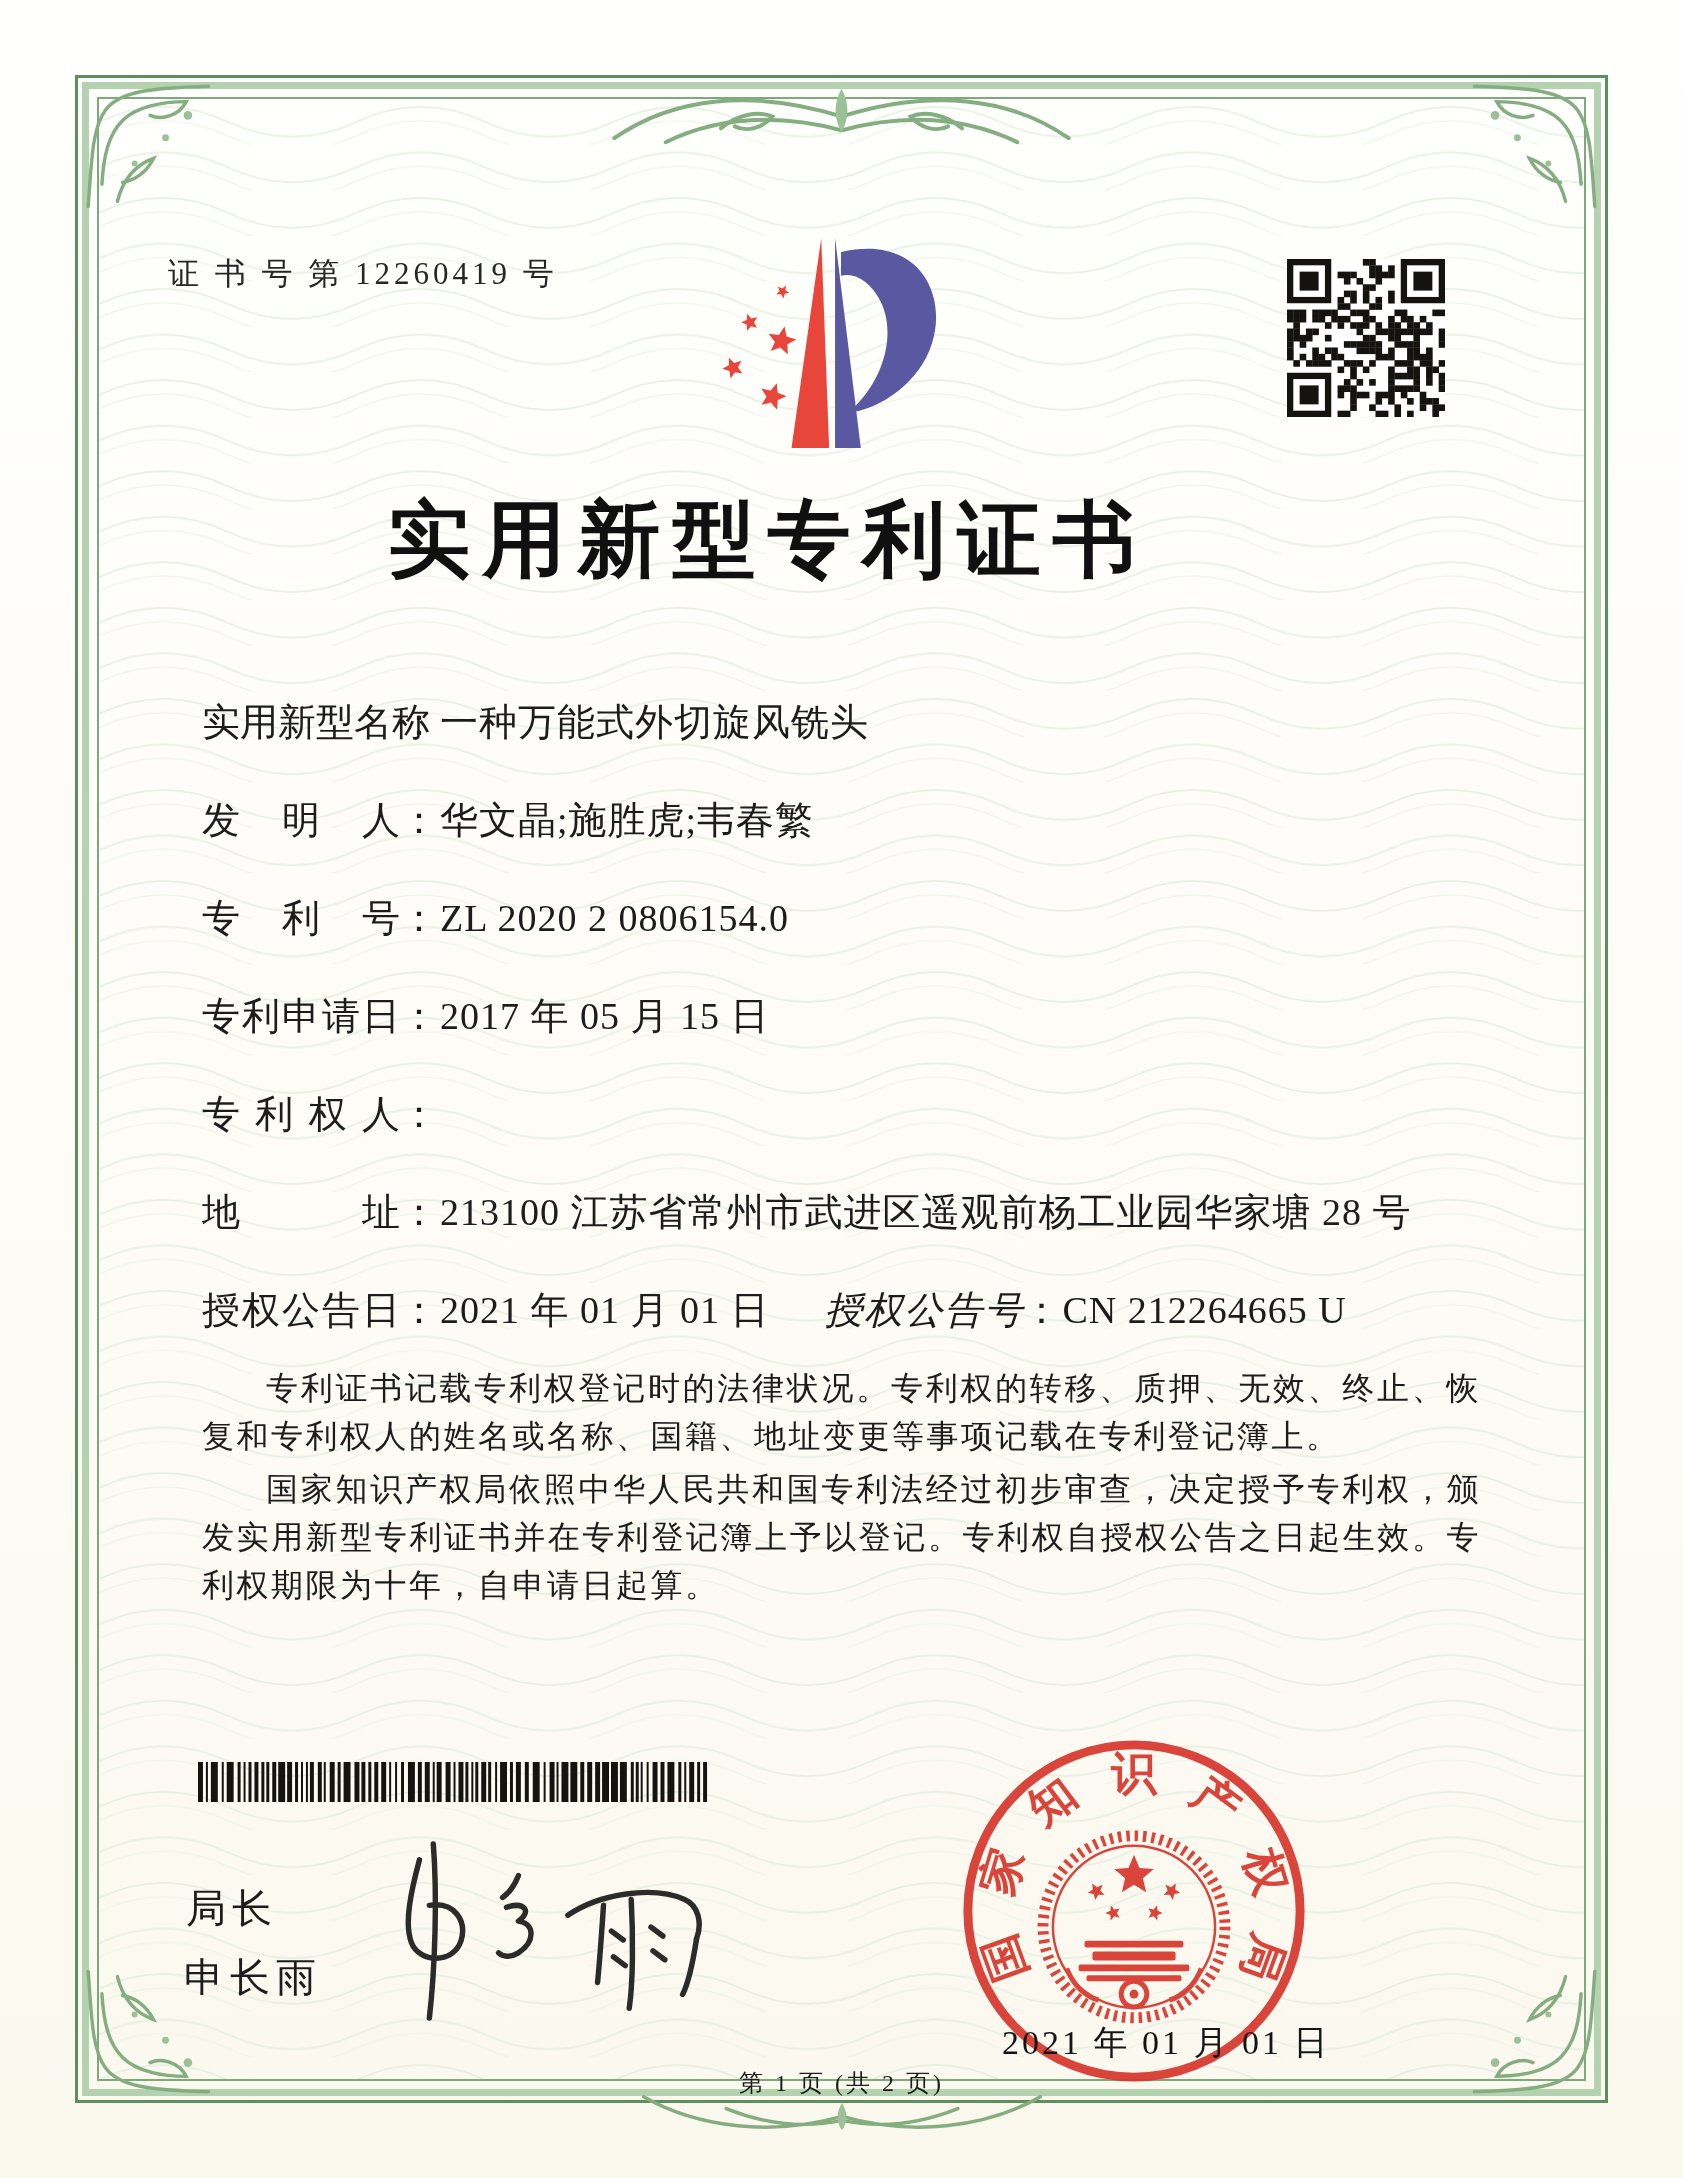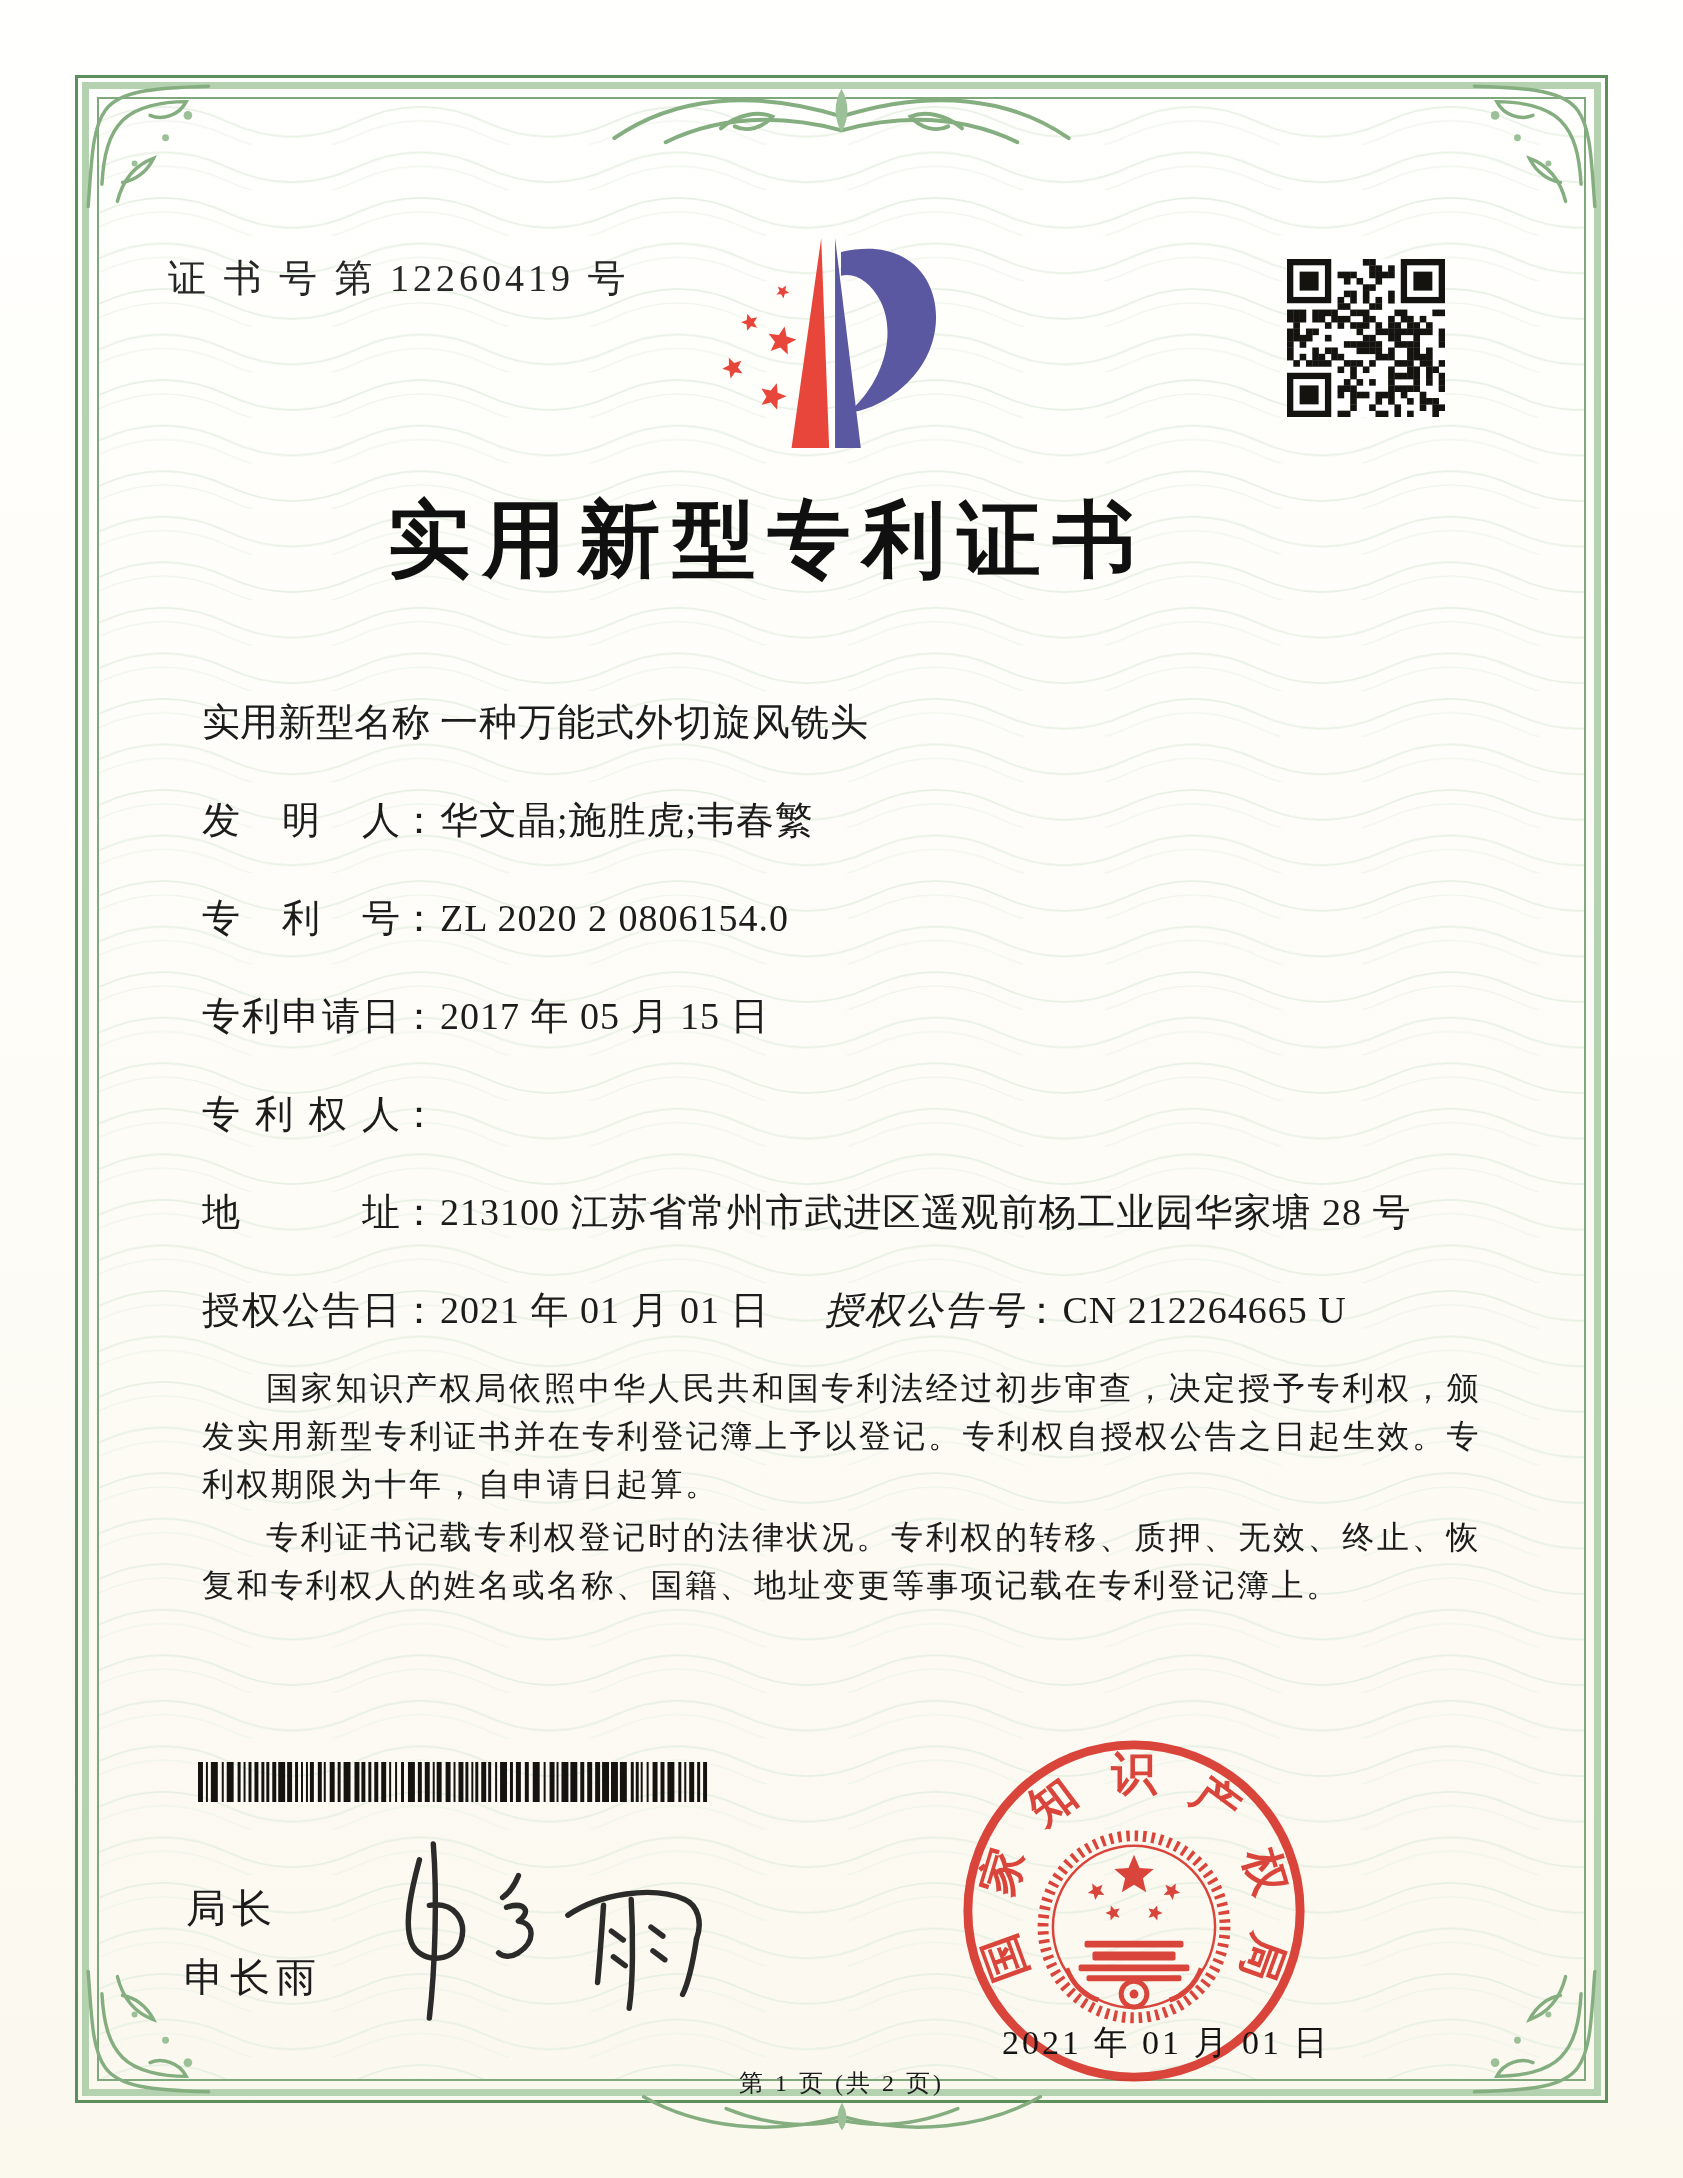--- a/index.html
+++ b/index.html
@@ -8,21 +8,21 @@
     background:linear-gradient(180deg,#fffffd 0%,#fdfcf7 50%,#fbf8ee 100%);
     font-family:"Liberation Serif","DejaVu Serif",serif;color:#1c1c1c;
   }
   
   .frame-outer{position:absolute;inset:75px;border:3px solid #5d8f5c;z-index:1;pointer-events:none;}
   .frame-band{position:absolute;inset:82px;border:7px solid #b5d2b0;z-index:1;pointer-events:none;}
   .frame-inner{position:absolute;inset:97px;border:2px solid #7fa87d;z-index:1;pointer-events:none;}
   .guilloche{position:absolute;left:99px;top:99px;width:1485px;height:1980px;z-index:0;pointer-events:none;}
   .ornament{position:absolute;z-index:2;pointer-events:none;}
   
-  .cert-no{position:absolute;left:168px;top:253px;font-size:38px;letter-spacing:4px;color:#262626;z-index:3;}
+  .cert-no{position:absolute;left:168px;top:253px;font-size:31px;letter-spacing:4px;color:#262626;z-index:3;}
   .logo{position:absolute;left:645px;top:226px;width:297px;height:248px;z-index:3;}
   .qr{position:absolute;left:1287px;top:259px;width:158px;height:158px;z-index:3;}
   .title{position:absolute;left:129px;top:485px;width:1277px;text-align:center;
          font-size:83px;font-weight:700;letter-spacing:12px;color:#101010;z-index:3;}
   
   .rows{position:absolute;left:202px;top:701px;width:1287px;z-index:3;}
   .row{display:flex;align-items:baseline;font-size:38px;line-height:42px;margin-bottom:56px;white-space:nowrap;}
   .row .lbl{display:inline-block;width:198px;text-align:justify;text-align-last:justify;text-justify:inter-character;}
   .row .colon{display:inline-block;margin:0 2px 0 0;}
   .row .val{letter-spacing:1px;}
@@ -381,22 +381,22 @@
         <span class="val">2021 年 01 月 01 日</span>
       <span class="grant-group2">
         <span class="lbl">授权公告号</span>
           <span class="colon">：</span>
           <span class="val">CN 212264665 U</span>
       </span>
     </div>
   </div>
 
   <div class="body-text">
+    <p>专利证书记载专利权登记时的法律状况。专利权的转移、质押、无效、终止、恢复和专利权人的姓名或名称、国籍、地址变更等事项记载在专利登记簿上。</p>
     <p>国家知识产权局依照中华人民共和国专利法经过初步审查，决定授予专利权，颁发实用新型专利证书并在专利登记簿上予以登记。专利权自授权公告之日起生效。专利权期限为十年，自申请日起算。</p>
-    <p>专利证书记载专利权登记时的法律状况。专利权的转移、质押、无效、终止、恢复和专利权人的姓名或名称、国籍、地址变更等事项记载在专利登记簿上。</p>
   </div>
 
   <svg class="barcode" viewBox="0 0 520 40" preserveAspectRatio="none">
     <g id="barcode-bars" fill="#151310">
         <rect x="0" y="0" width="5" height="40"></rect>
         <rect x="8" y="0" width="2" height="40"></rect>
         <rect x="13" y="0" width="7" height="40"></rect>
         <rect x="24" y="0" width="2" height="40"></rect>
         <rect x="29" y="0" width="7" height="40"></rect>
         <rect x="40" y="0" width="3" height="40"></rect>

